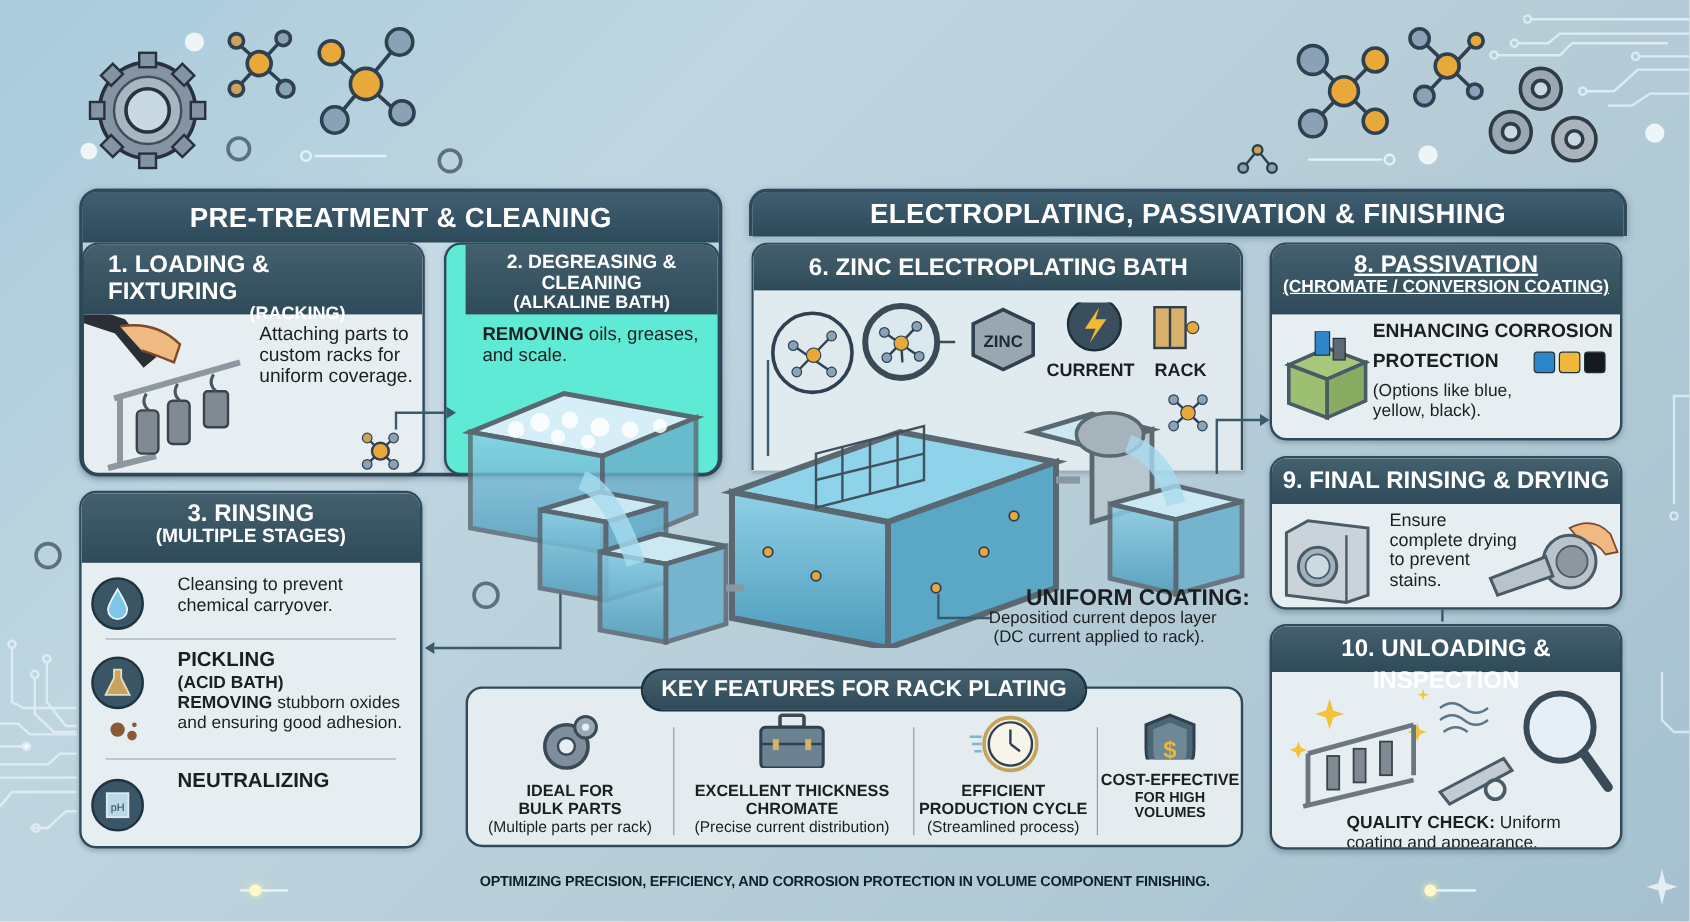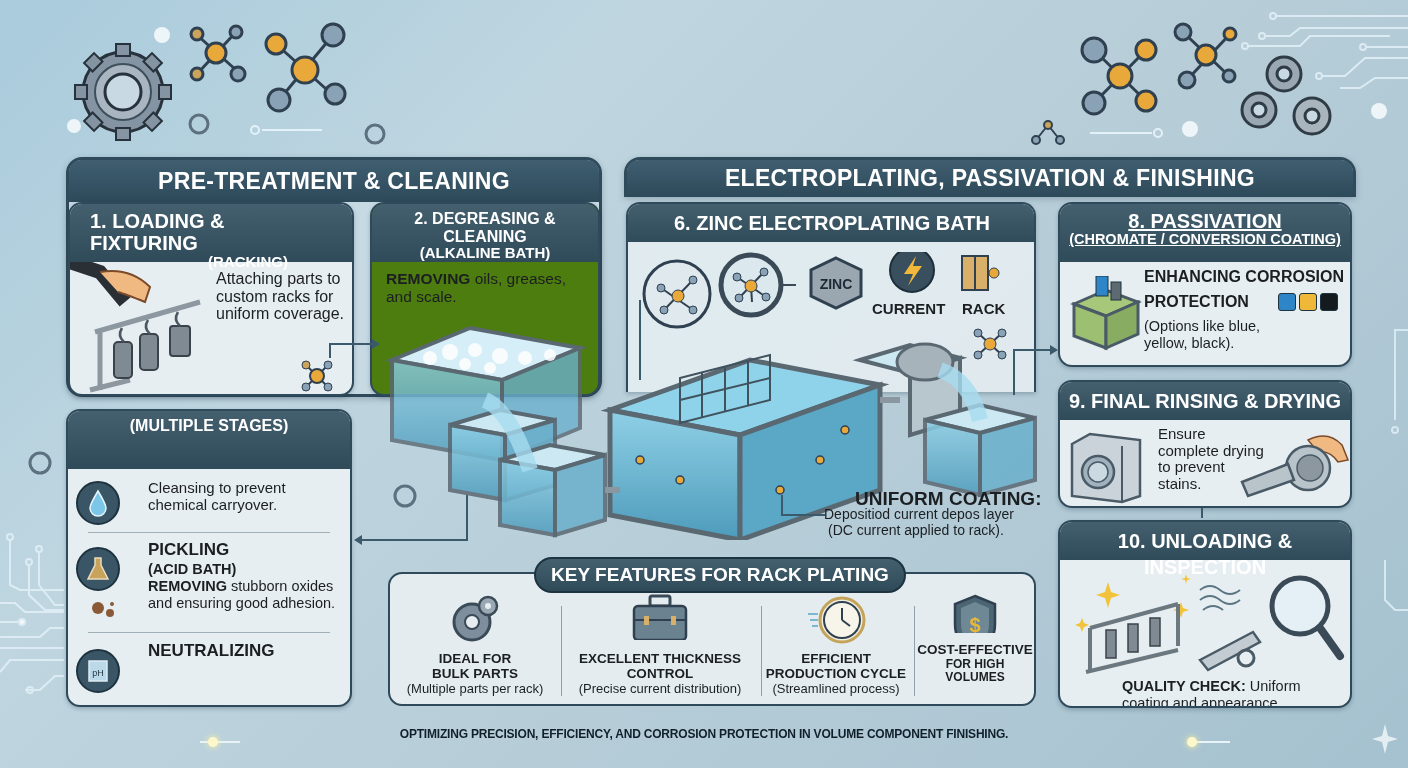--- a/index.html
+++ b/index.html
@@ -255,39 +255,40 @@
         </g>
       <circle cx="23" cy="19" r="7" fill="#e8a93a" stroke="#2f4050" stroke-width="2"></circle>
       <circle cx="12" cy="8" r="4" fill="#c9a45a" stroke="#2f4050"></circle>
         <circle cx="34" cy="8" r="4" fill="#8aa2b5" stroke="#2f4050"></circle>
       <circle cx="12" cy="30" r="4" fill="#8aa2b5" stroke="#2f4050"></circle>
         <circle cx="34" cy="30" r="4" fill="#8aa2b5" stroke="#2f4050"></circle>
     </svg>
   </div>
 </div>
 
-<div class="card" style="left:370px;top:202px;width:230px;height:194px;background:#4d7c0f;">
+<div class="card" style="left:370px;top:202px;width:230px;height:194px;background:#5eead4;padding-left:16px;">
   <div class="card-header" style="height:58px;">
     <span class="title" style="font-size:16px;">2. DEGREASING &amp; CLEANING</span>
     <span class="sub" style="font-size:15px;">(ALKALINE BATH)</span>
   </div>
   <div class="card-body">
     <div class="abs" style="left:14px;top:8px;width:210px;font-size:15.5px;line-height:1.15;">
       <span class="bold">REMOVING</span><span> oils, greases, and scale.</span>
     </div>
   </div>
 </div>
 
 <svg class="abs" style="left:320px;top:330px" width="60" height="40">
   <path d="M10 28 V14 H52" stroke="#3b5a6b" stroke-width="2" fill="none"></path>
   <path d="M52 9 L60 14 L52 19 Z" fill="#3b5a6b"></path>
 </svg>
 
 <div class="card" style="left:66px;top:409px;width:286px;height:298px;">
   <div class="card-header" style="height:58px;">
+    <span class="title">3. RINSING</span>
     <span class="sub" style="font-size:16px;">(MULTIPLE STAGES)</span>
   </div>
   <div class="card-body" style="height:238px;">
 
     <div class="icon-circle" style="left:8px;top:12px;width:44px;height:44px;">
       <svg width="22" height="28">
           <path d="M11 2 C5 12 3 16 3 19 a8 8 0 0 0 16 0 C19 16 17 12 11 2 Z" fill="#7cc6e8" stroke="#e6f6fd" stroke-width="1.5"></path>
         </svg>
     </div>
     <div class="abs" style="left:80px;top:10px;width:150px;font-size:15px;">Cleansing to prevent chemical carryover.</div>
@@ -588,21 +589,21 @@
 
 <div class="kf-item" style="left:564px;width:192px;">
   <svg width="56" height="50" style="margin-bottom:12px;">
     <rect x="18" y="2" width="20" height="10" rx="2" fill="none" stroke="#3a4a56" stroke-width="3"></rect>
     <rect x="2" y="12" width="52" height="34" rx="4" fill="#6b8290" stroke="#2f4050" stroke-width="2.5"></rect>
     <line x1="2" y1="26" x2="54" y2="26" stroke="#2f4050" stroke-width="2"></line>
     <rect x="12" y="22" width="5" height="9" fill="#d9b06a"></rect>
       <rect x="39" y="22" width="5" height="9" fill="#d9b06a"></rect>
   </svg>
   <div class="t">EXCELLENT THICKNESS</div>
-  <div class="t">CONTROL</div>
+  <div class="t">CHROMATE</div>
   <div class="d">(Precise current distribution)</div>
 </div>
 <div class="kf-sep" style="left:761px;"></div>
 
 <div class="kf-item" style="left:764px;width:144px;">
   <svg width="60" height="52" style="margin-bottom:8px;">
     <circle cx="36" cy="26" r="22" fill="#f1eedf" stroke="#c4a35a" stroke-width="3"></circle>
     <circle cx="36" cy="26" r="18" fill="#f7f5ea" stroke="#2f4050" stroke-width="2"></circle>
     <line x1="36" y1="26" x2="36" y2="14" stroke="#2f4050" stroke-width="2"></line>
     <line x1="36" y1="26" x2="44" y2="32" stroke="#2f4050" stroke-width="2"></line>

